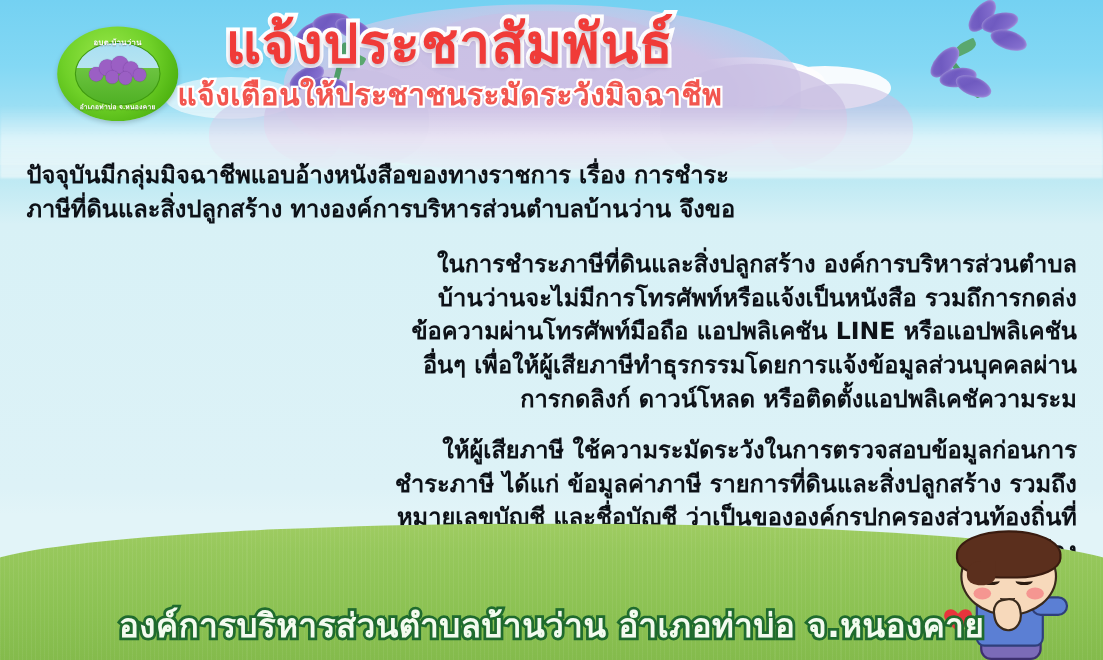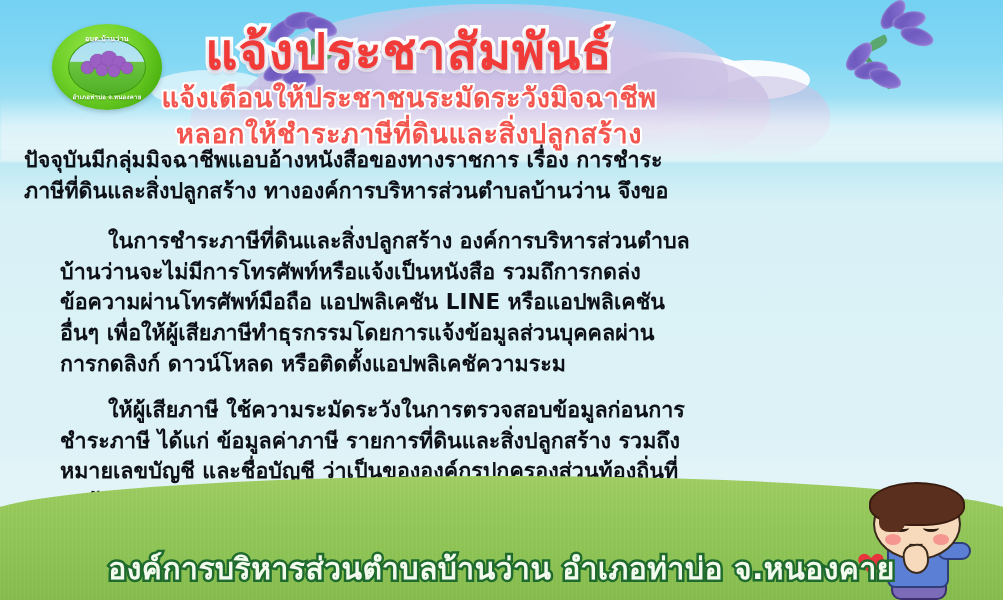--- a/index.html
+++ b/index.html
@@ -79,21 +79,21 @@
   .stem{
     position:absolute; background:#4f9e6a; border-radius:3px;
   }
   .leaf{
     position:absolute; width:20px; height:10px; border-radius:50% 10% 50% 10%;
     background:#5aa86f;
   }
 
   
   .title-wrap{
-    position:absolute; left:0; top:26px; width:818px; text-align:center;
+    position:absolute; left:0; top:14px; width:818px; text-align:center;
   }
   .main-title{
     font-family:"DejaVu Sans", sans-serif;
     font-size:50px; font-weight:bold; line-height:1.05;
     color:#f03b38;
     -webkit-text-stroke:7px #ffffff;
     paint-order:stroke fill;
     text-shadow:0 3px 4px rgba(90,60,110,.35);
     letter-spacing:1px;
   }
@@ -111,21 +111,21 @@
   .body-wrap{
     position:absolute; left:24px; top:146px; width:955px;
     font-family:"DejaVu Sans", sans-serif;
     color:#111827;
   }
   .para{
     font-size:21.5px; font-weight:bold; line-height:1.33;
     text-align:left; color:#0d1117;
     margin-bottom:2px;
   }
-  .para.left{ text-align:left;margin-left:36px; }
+  .para.left{ text-align:right; }
   .para.indent{ text-indent:48px; }
   .p-block{ margin-bottom:18px; }
   .p-block.p1{ margin-bottom:22px; }
 
   
   .grass{
     position:absolute; left:-20px; bottom:-6px; width:1043px; height:130px;
     background:
       repeating-linear-gradient(90deg, rgba(255,255,255,.055) 0 1px, rgba(0,0,0,0) 1px 4px),
       linear-gradient(180deg,#9fcc62 0%,#97c85c 18%,#8cc253 60%,#83ba4b 100%);
@@ -252,21 +252,20 @@
     <div class="petal" style="left:54px;top:24px;transform:rotate(18deg);"></div>
     <div class="leaf" style="left:22px;top:34px;transform:rotate(-26deg);"></div>
     <div class="petal" style="left:-4px;top:44px;transform:rotate(-48deg);"></div>
     <div class="petal" style="left:8px;top:58px;transform:rotate(-10deg);"></div>
     <div class="petal" style="left:22px;top:66px;transform:rotate(22deg);"></div>
   </div>
 
   <div class="title-wrap">
     <div class="main-title">แจ้งประชาสัมพันธ์</div>
     <div class="sub-title">แจ้งเตือนให้ประชาชนระมัดระวังมิจฉาชีพ</div>
-    <div class="sub-title">หลอกให้ชำระภาษีที่ดินและสิ่งปลูกสร้าง</div>
   </div>
 
   <div class="body-wrap">
 
     <div class="p-block p1">
       <div class="para">ปัจจุบันมีกลุ่มมิจฉาชีพแอบอ้างหนังสือของทางราชการ เรื่อง การชำระ</div>
       <div class="para">ภาษีที่ดินและสิ่งปลูกสร้าง ทางองค์การบริหารส่วนตำบลบ้านว่าน จึงขอ</div>
     </div>
 
     <div class="p-block">

